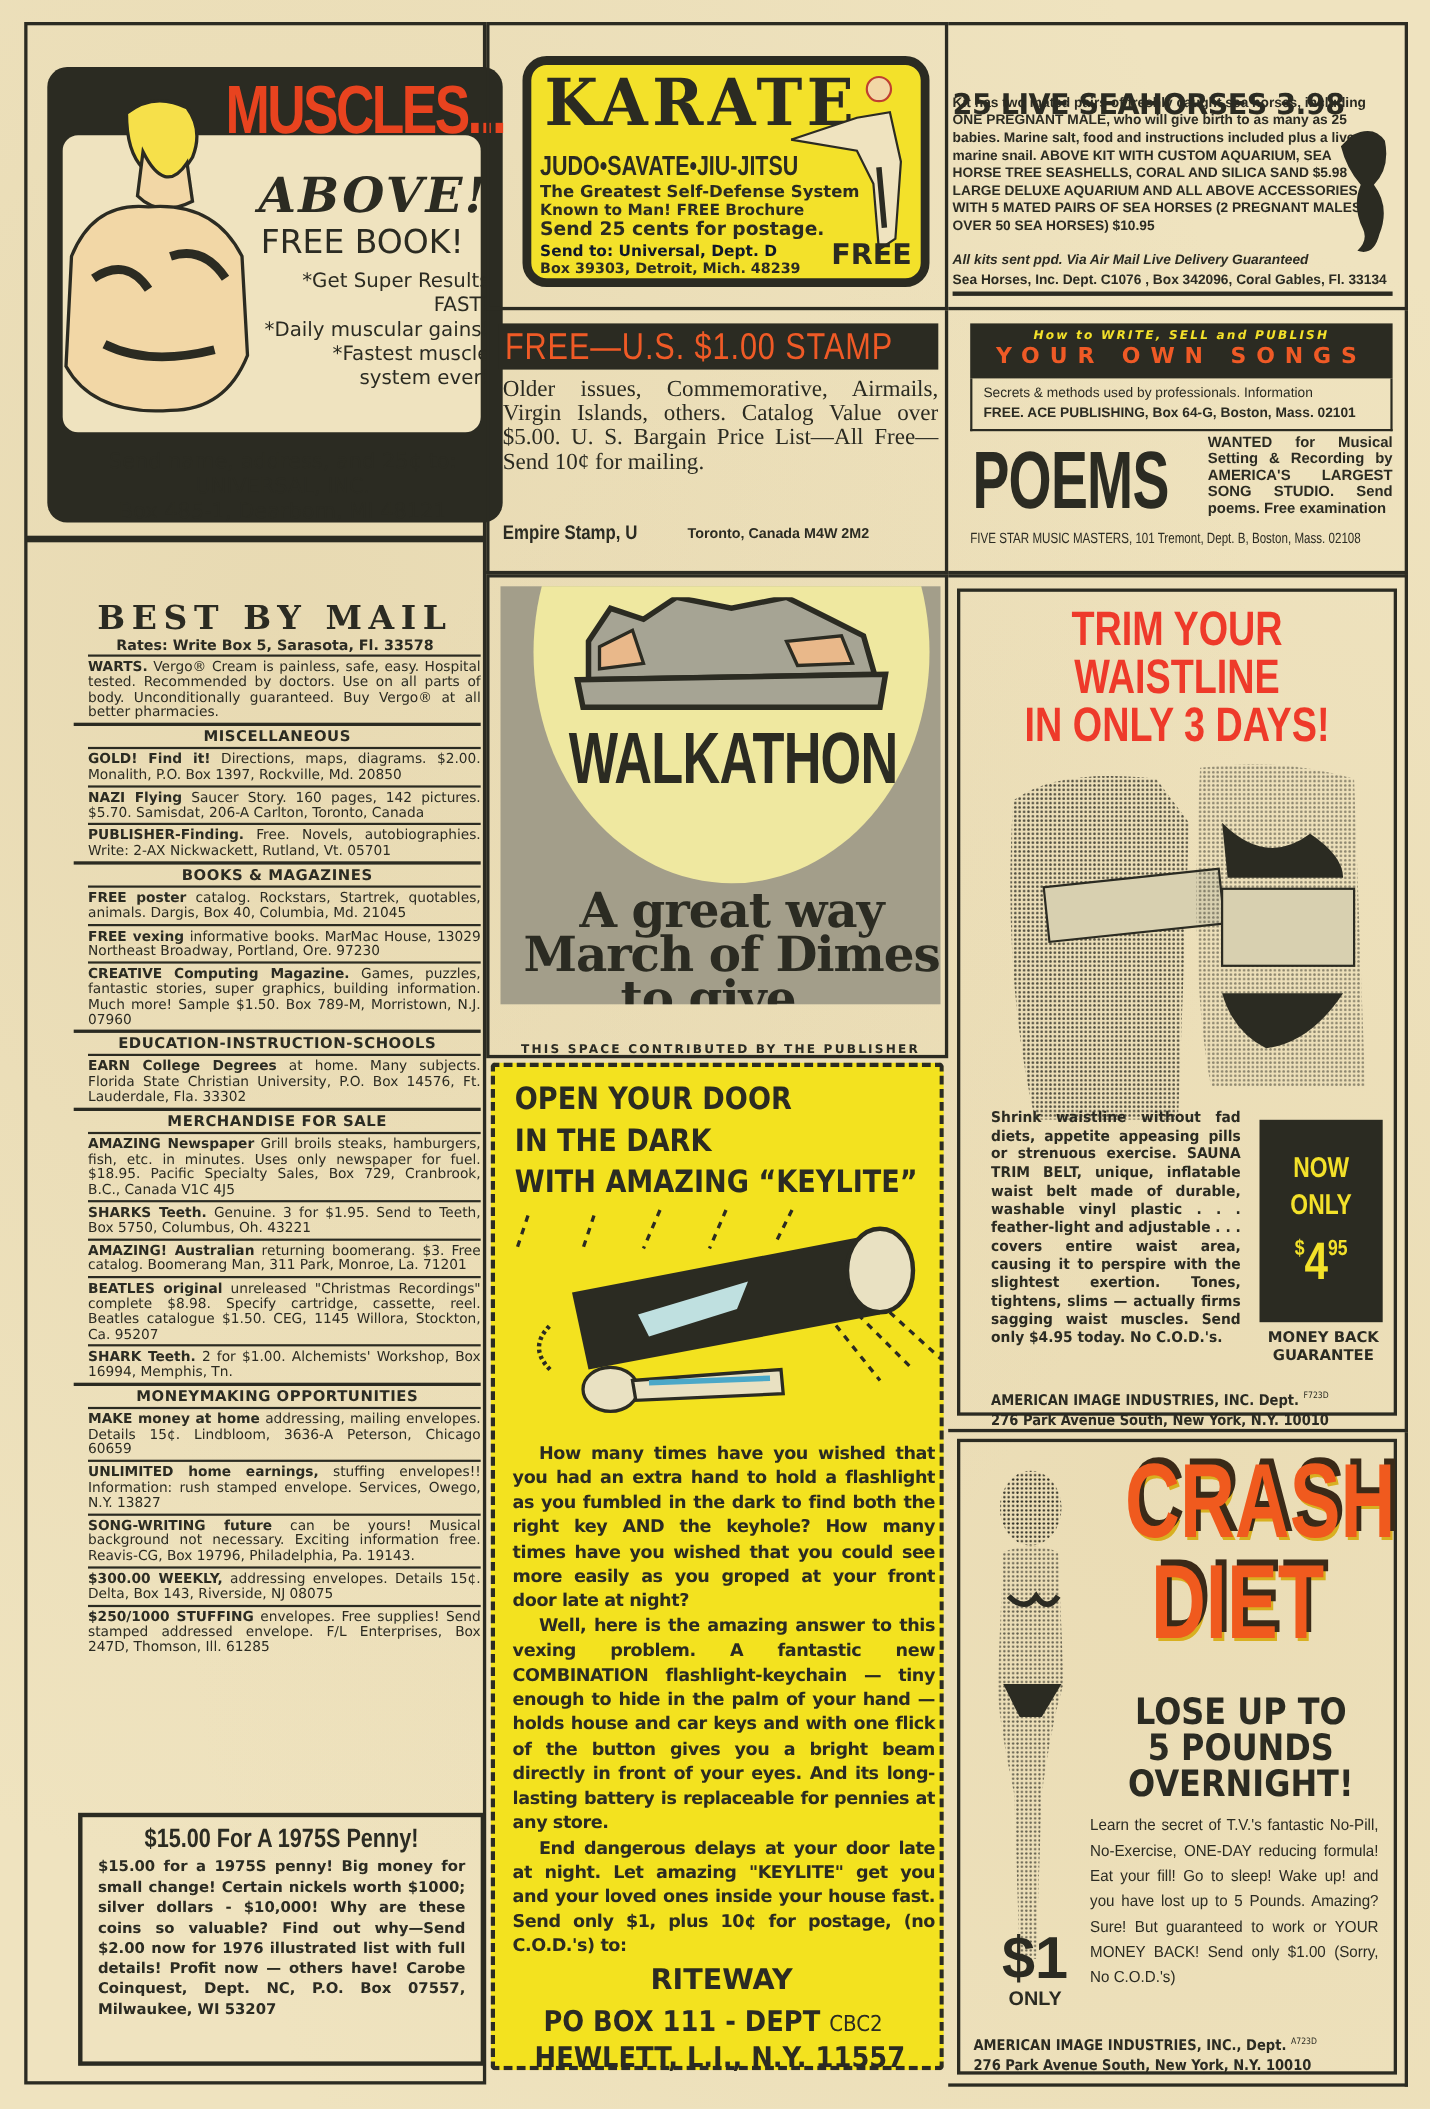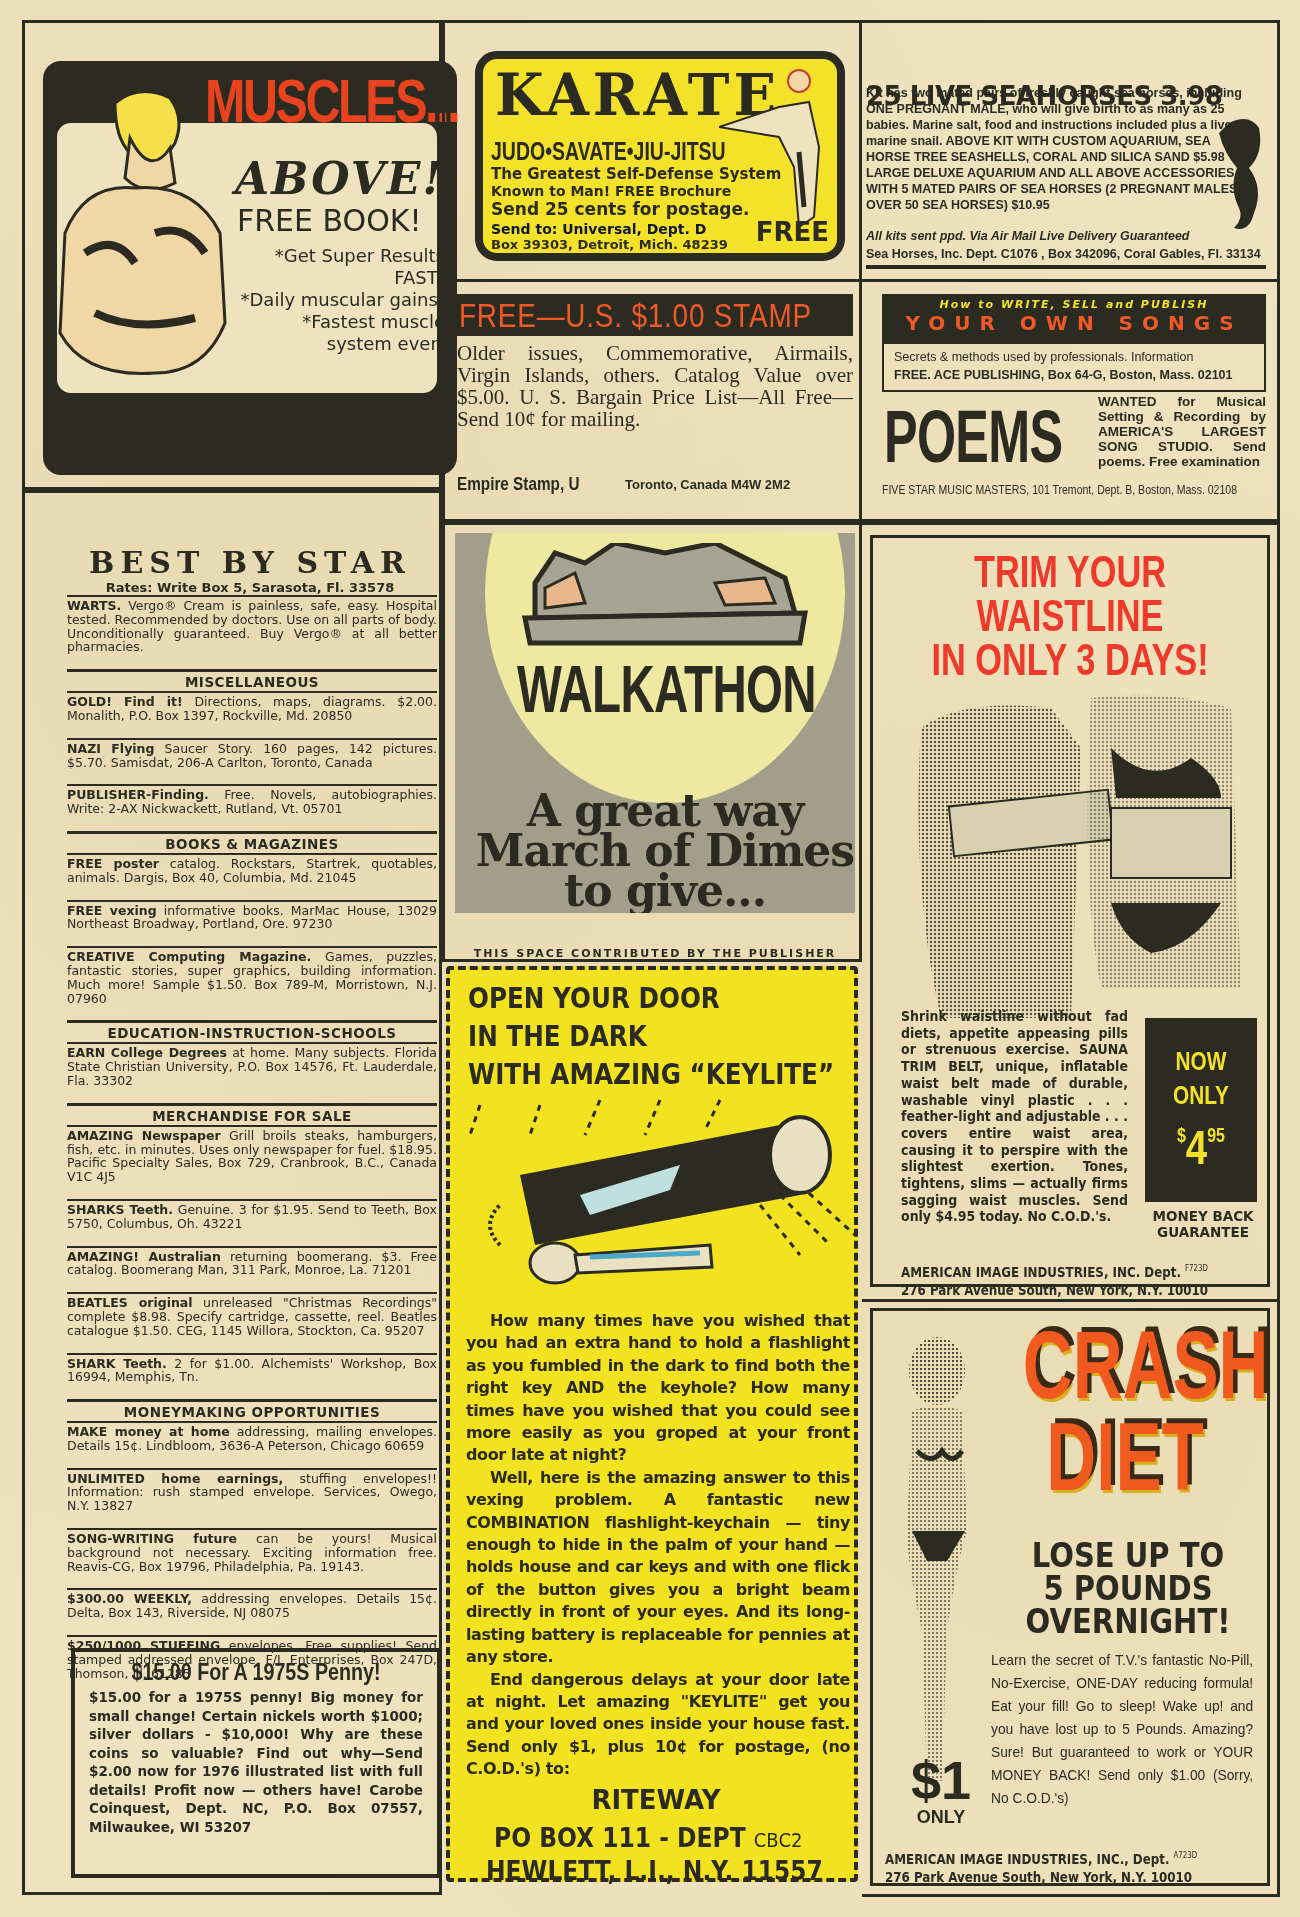--- a/index.html
+++ b/index.html
@@ -90,34 +90,34 @@
   #songs .poems { position: absolute; left: 22px; top: 112px; font: bold 74px "Liberation Sans", sans-serif; color:#2b2b22; transform: scaleX(0.68); transform-origin: left; letter-spacing: -1px; }
   #songs .wanted { position: absolute; left: 236px; top: 112px; width: 168px; font: bold 13.5px "Liberation Sans", sans-serif; line-height: 15px; color:#2b2b22; text-align: justify; }
   #songs .five { position: absolute; left: 20px; top: 200px; font: 13.5px "Liberation Sans", sans-serif; color:#2b2b22; white-space: nowrap; transform: scaleX(0.78); transform-origin: left; }
 
   
   #bestbymail { left: 22px; top: 490px; width: 420px; height: 1405px; border-top: 3px solid #2b2b22; border-right: 3px solid #2b2b22; }
   #bestbymail .head { position: absolute; left: 40px; top: 52px; width: 370px; text-align: center; }
   #bestbymail .head .t { font: bold 30px "DejaVu Serif", serif; letter-spacing: 6px; color:#2b2b22; }
   #bestbymail .head .r { font: bold 13px "DejaVu Sans", sans-serif; color:#2b2b22; }
   #bestbymail .list { position: absolute; left: 42px; top: 102px; width: 370px; }
-  .entry { border-top: 2px solid #2b2b22; padding: 2px 0 15px 0; font: 12.5px "DejaVu Sans", sans-serif; line-height: 13.8px; color:#2b2b22; text-align: justify; }
+  .entry { border-top: 2px solid #2b2b22; padding: 2px 0 3px 0; font: 12.5px "DejaVu Sans", sans-serif; line-height: 13.8px; color:#2b2b22; text-align: justify; margin-left: 13px; }
   .entry b { font-weight: bold; }
   .section { border-top: 3px solid #2b2b22; padding: 2px 0 1px; text-align: center; font: bold 13.5px "DejaVu Sans", sans-serif; color:#2b2b22; letter-spacing: 0.5px; }
   #penny { position: absolute; left: 46px; top: 1155px; width: 370px; height: 230px; border: 4px solid #2b2b22; padding: 6px 14px; }
   #penny .t { text-align: center; font: bold 24px "Liberation Sans", sans-serif; color:#2b2b22; transform: scaleX(0.82); white-space: nowrap; }
   #penny .b { font: bold 13.5px "DejaVu Sans", sans-serif; color:#2b2b22; line-height: 18.5px; text-align: justify; margin-top: 2px; }
 
   
   #walkathon { left: 442px; top: 522px; width: 420px; height: 440px; border-top: 3px solid #2b2b22; }
   #walkathon .bg { position:absolute; left: 10px; top: 8px; width: 400px; height: 380px; background: #a39e8a; }
   #walkathon .circle { position:absolute; left: 30px; top: -150px; width: 360px; height: 420px; border-radius: 50%; background: #efe8a0; }
   #walkathon .shoe { position:absolute; left: 60px; top: 10px; width: 300px; height: 110px; }
   #walkathon .word { position:absolute; left: 62px; top: 118px; font: bold 66px "Liberation Sans", sans-serif; color:#2b2b22; transform: scaleX(0.72); transform-origin: left; letter-spacing: -1px; white-space: nowrap; }
-  #walkathon .tag { position:absolute; left: 10px; top: 258px; width: 400px; text-align:center; font: bold 44px "DejaVu Serif", serif; line-height: 40px; color:#2b2b22; letter-spacing: -1px; }
+  #walkathon .tag { position:absolute; left: 10px; top: 276px; width: 400px; text-align:center; font: bold 44px "DejaVu Serif", serif; line-height: 40px; color:#2b2b22; letter-spacing: -1px; }
   #walkathon .credit { position:absolute; left: 10px; top: 422px; width: 400px; text-align:center; font: bold 11px "DejaVu Sans", sans-serif; letter-spacing: 2px; color:#2b2b22; }
 
   
   #keylite { left: 442px; top: 962px; width: 420px; height: 935px; border: none; }
   #keylite .card { position:absolute; left: 4px; top: 4px; width: 412px; height: 916px; background: #f3e21f; border: 4px dashed #2b2b22; border-radius: 4px; }
   #keylite .head { position:absolute; left: 18px; top: 10px; font: bold 28px "DejaVu Sans", sans-serif; line-height: 38px; color:#2b2b22; transform: scaleX(0.88); transform-origin: left; white-space: nowrap; }
   #keylite .light { position:absolute; left: 10px; top: 125px; width: 400px; height: 200px; }
   #keylite .body { position:absolute; left: 16px; top: 340px; width: 384px; font: bold 16px "DejaVu Sans", sans-serif; line-height: 22.4px; color:#2b2b22; text-align: justify; letter-spacing: -0.4px; }
   #keylite .body p { text-indent: 24px; }
   #keylite .riteway { position:absolute; left: 0; top: 815px; width: 412px; text-align:center; font: bold 26px "DejaVu Sans", sans-serif; color:#2b2b22; }
@@ -231,21 +231,21 @@
       <div>Secrets &amp; methods used by professionals. Information</div>
       <div style="font-weight:bold">FREE. ACE PUBLISHING, Box 64-G, Boston, Mass. 02101</div>
     </div>
     <div class="poems">POEMS</div>
     <div class="wanted">WANTED for Musical Setting &amp; Recording by AMERICA'S LARGEST SONG STUDIO. Send poems. Free examination</div>
     <div class="five">FIVE STAR MUSIC MASTERS, 101 Tremont, Dept. B, Boston, Mass. 02108</div>
   </div>
 
   <div id="bestbymail" class="box">
     <div class="head">
-      <div class="t">BEST BY STAR</div>
+      <div class="t">BEST BY MAIL</div>
       <div class="r">Rates: Write Box 5, Sarasota, Fl. 33578</div>
     </div>
     <div class="list" id="bbm-list">
         <div class="entry"><b>WARTS.</b><span> Vergo® Cream is painless, safe, easy. Hospital tested. Recommended by doctors. Use on all parts of body. Unconditionally guaranteed. Buy Vergo® at all better pharmacies.</span></div>
         <div class="section">MISCELLANEOUS</div>
         <div class="entry"><b>GOLD! Find it!</b><span> Directions, maps, diagrams. $2.00. Monalith, P.O. Box 1397, Rockville, Md. 20850</span></div>
         <div class="entry"><b>NAZI Flying</b><span> Saucer Story. 160 pages, 142 pictures. $5.70. Samisdat, 206-A Carlton, Toronto, Canada</span></div>
         <div class="entry"><b>PUBLISHER-Finding.</b><span> Free. Novels, autobiographies. Write: 2-AX Nickwackett, Rutland, Vt. 05701</span></div>
         <div class="section">BOOKS &amp; MAGAZINES</div>
         <div class="entry"><b>FREE poster</b><span> catalog. Rockstars, Startrek, quotables, animals. Dargis, Box 40, Columbia, Md. 21045</span></div>

